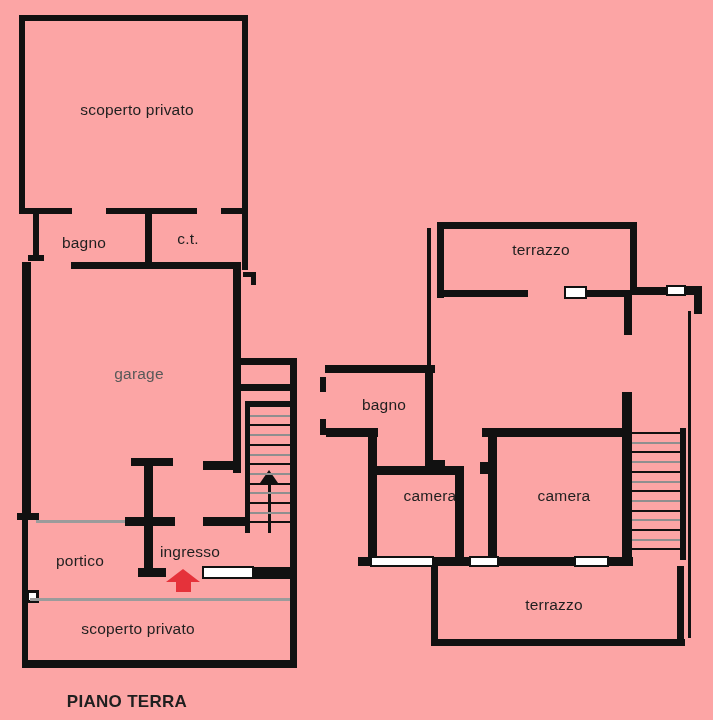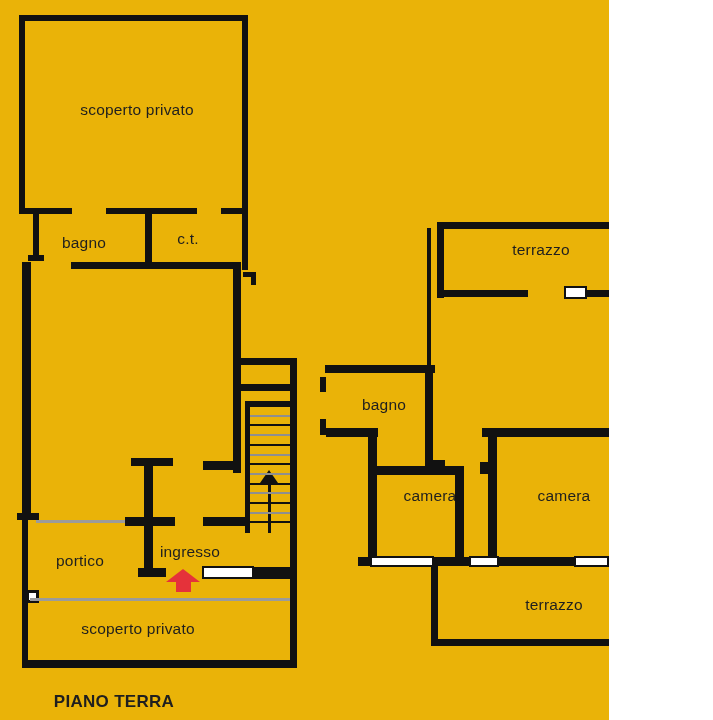--- a/index.html
+++ b/index.html
@@ -1,20 +1,20 @@
 <!DOCTYPE html>
 <html style="--wall: #111111; --ink: #1f1f1f; --muted: #595959; --arrow: #e5323a; --step: #8f8f8f; --thin: #9b9b9b;"><head>
 <meta charset="utf-8">
 <style>
   :root{
     --wall:#111111; --ink:#1f1f1f; --muted:#595959;
     --arrow:#e5323a; --step:#8f8f8f; --thin:#9b9b9b;
   }
   html,body{margin:0;padding:0;background:#fff;}
-  .stage{position:relative;width:609px;height:720px;background:#eab308;
+  .stage{position:relative;width:713px;height:720px;background:#fca5a5;
          font-family:"Liberation Sans",sans-serif;overflow:hidden;}
   .plan{position:absolute;inset:0;}
   .w{position:absolute;background:var(--wall);}
   .win{position:absolute;background:#ffffff;border:2px solid var(--wall);box-sizing:border-box;}
   .thin{position:absolute;background:var(--thin);}
   .step{position:absolute;height:2px;}
   .lbl{position:absolute;text-align:center;font-size:15.5px;color:var(--ink);letter-spacing:.2px;white-space:nowrap;}
   .wrap2{white-space:normal;text-align:left;line-height:25px;}
   .muted{color:var(--muted);}
   .title{position:absolute;text-align:center;font-size:17px;font-weight:bold;color:var(--ink);letter-spacing:.3px;white-space:nowrap;}
@@ -25,24 +25,25 @@
 </style>
 </head>
 <body>
 
 <div class="stage">
 
   <div class="plan" id="plan-ground">
     <div class="lbl" style="left:43px;top:101px;width:188px">scoperto privato</div>
     <div class="lbl" style="left:34px;top:234px;width:100px">bagno</div>
     <div class="lbl" style="left:148px;top:230px;width:80px">c.t.</div>
+    <div class="lbl muted" style="left:79px;top:365px;width:120px">garage</div>
     <div class="lbl" style="left:20px;top:552px;width:120px">portico</div>
     <div class="lbl" style="left:130px;top:543px;width:120px">ingresso</div>
     <div class="lbl" style="left:48px;top:620px;width:180px">scoperto privato</div>
-    <div class="title" style="left:14px;top:692px;width:200px">PIANO TERRA</div>
+    <div class="title" style="left:27px;top:692px;width:200px">PIANO TERRA</div>
 
     
     <span>
       <span class="tri tri-up-dark" style="left:260px;top:470px"></span>
       <span class="w" style="left:268px;top:482px;width:3px;height:51px"></span>
     </span>
 
     
     <span>
       <span class="tri tri-up-red" style="left:166px;top:569px"></span>

